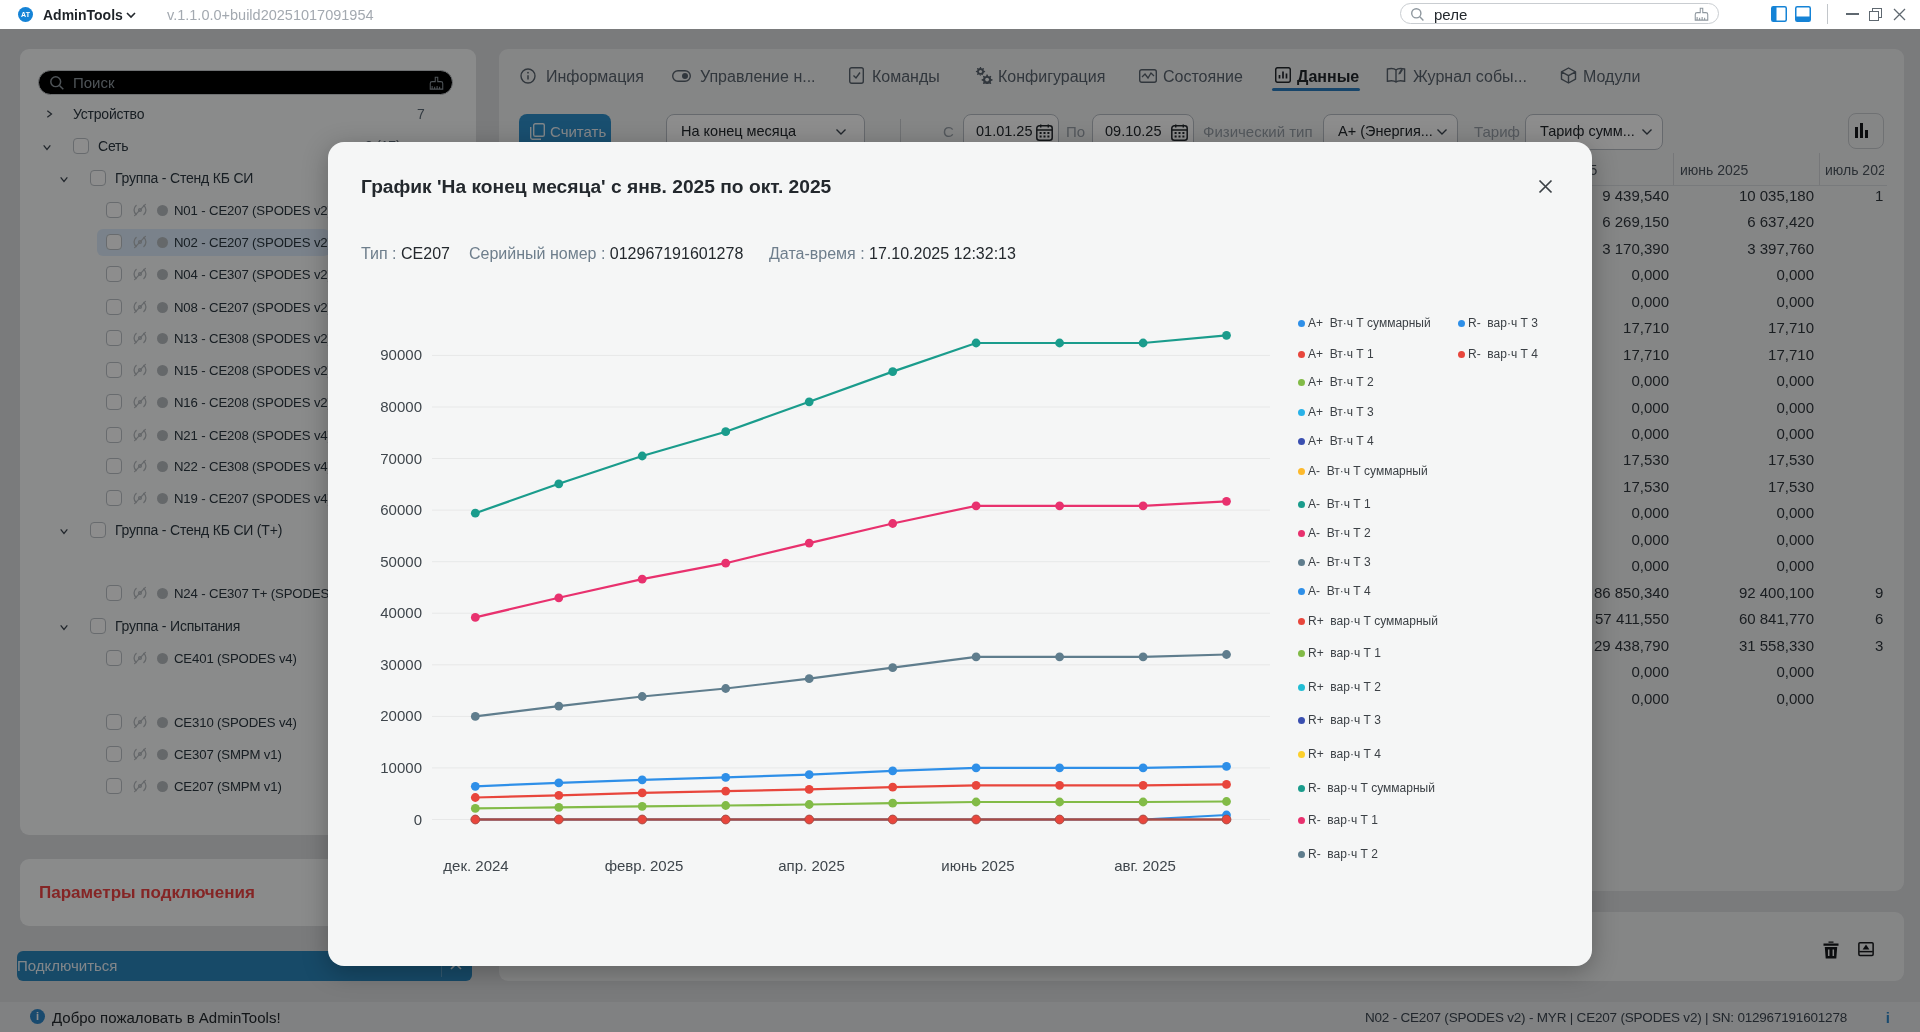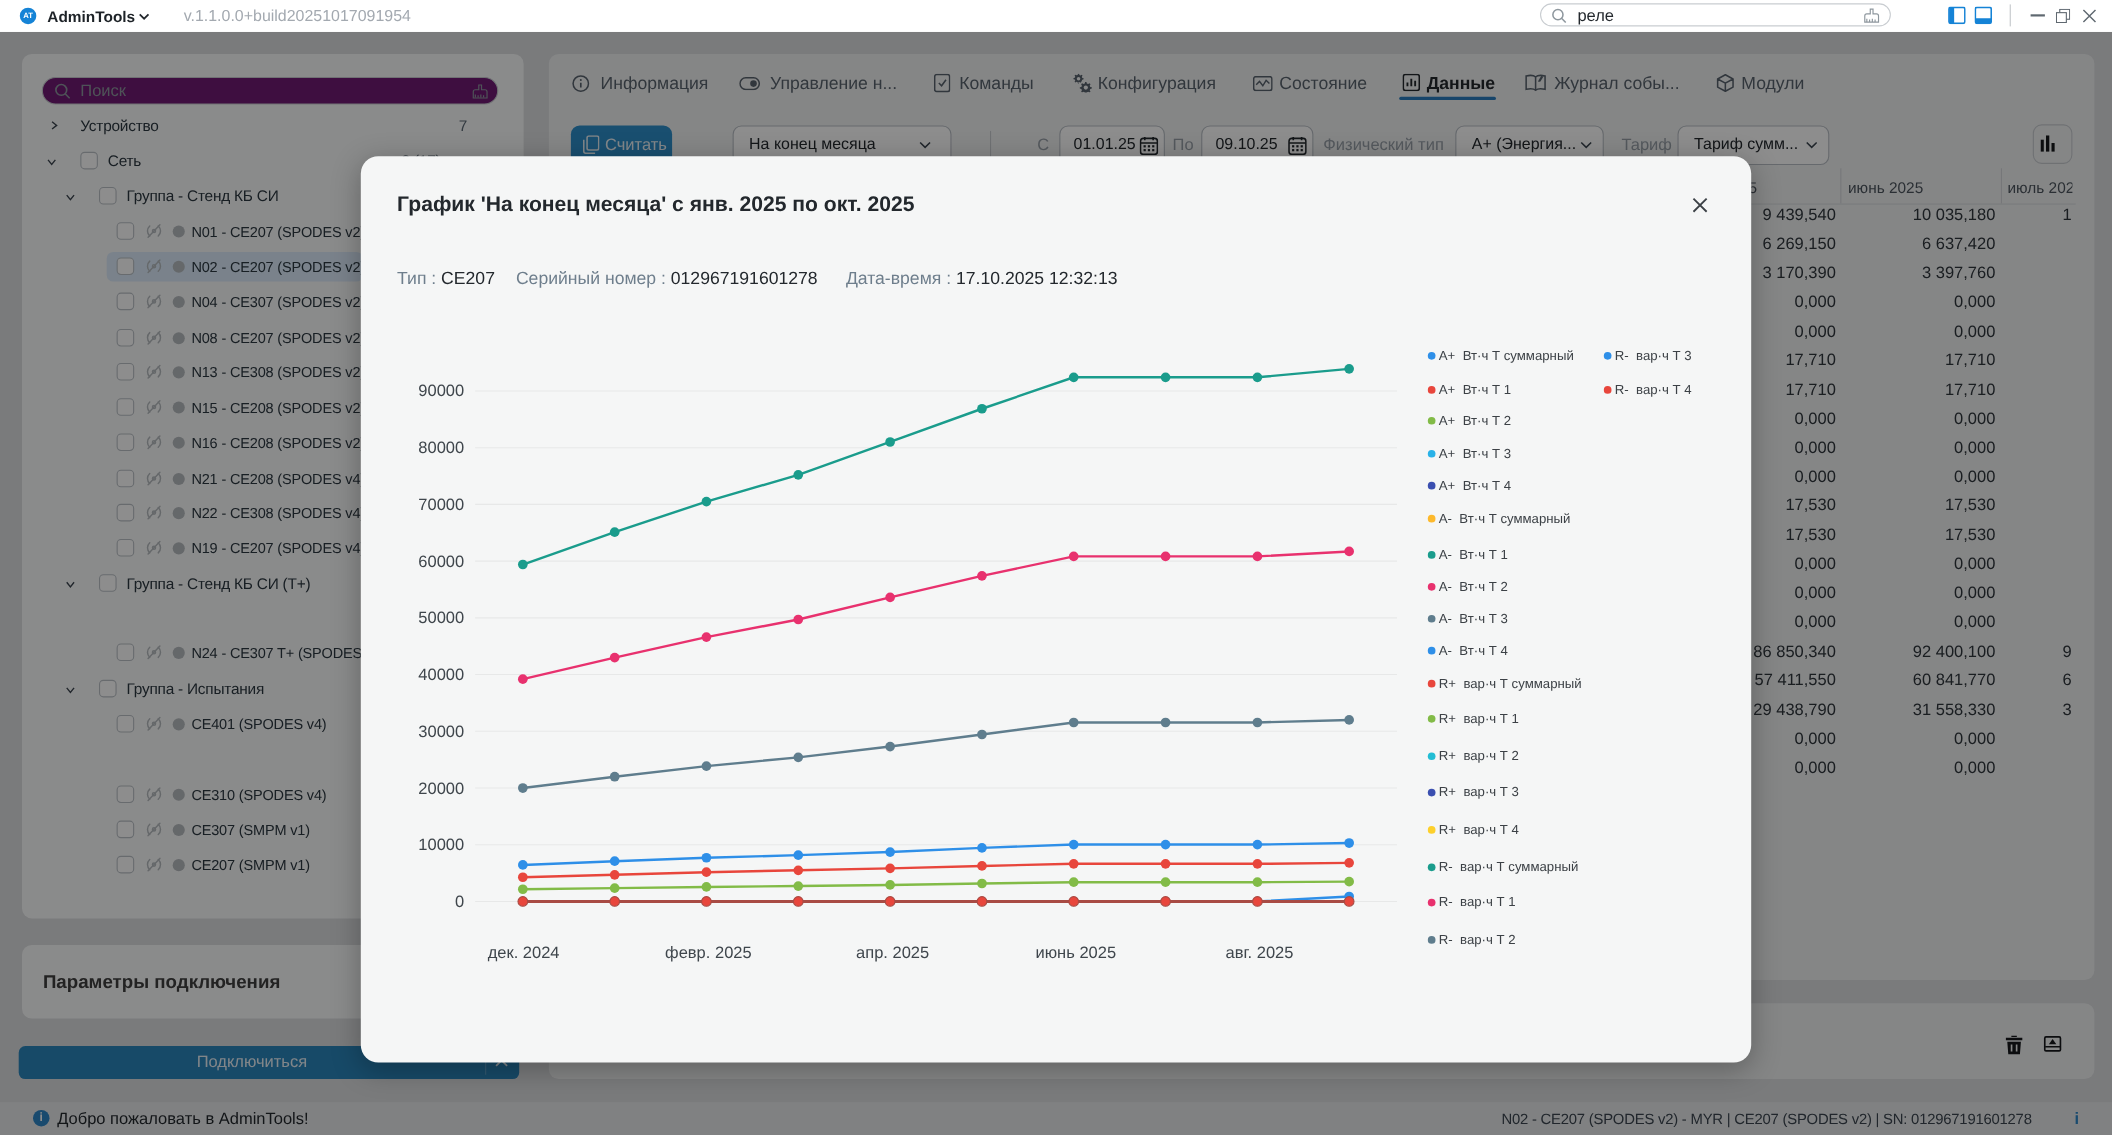--- a/index.html
+++ b/index.html
@@ -6,36 +6,36 @@
 .abs{position:absolute;}
 #titlebar{position:absolute;left:0;top:0;width:1920px;height:29px;background:#ffffff;z-index:5;}
 .logo{position:absolute;left:18px;top:7px;width:15px;height:15px;border-radius:50%;background:#1583d6;color:#fff;font-size:7px;font-weight:bold;text-align:center;line-height:15px;}
 .appname{position:absolute;left:43px;top:7px;font-size:14px;font-weight:bold;color:#1d2227;}
 .vertext{position:absolute;left:167px;top:7px;font-size:14.5px;color:#a3a9b0;}
 #searchpill{position:absolute;left:1400px;top:3px;width:319px;height:21px;border:1px solid #c9cdd1;border-radius:11px;background:#fff;}
 #searchpill .stxt{position:absolute;left:33px;top:2px;font-size:15px;color:#23282d;}
 #dim{position:absolute;left:0;top:29px;width:1920px;height:1003px;background:rgba(0,0,0,0.447);z-index:4;}
 
 #sidebar{position:absolute;left:20px;top:49px;width:456px;height:786px;background:#fafbfb;border-radius:9px;}
-#sbsearch{position:absolute;left:18px;top:21px;width:415px;height:25px;border:1px solid #c9cdd1;border-radius:13px;background:#701a75;}
+#sbsearch{position:absolute;left:18px;top:21px;width:415px;height:25px;border:1px solid #c9cdd1;border-radius:13px;background:#000000;}
 #sbsearch .stxt{position:absolute;left:34px;top:3px;font-size:15px;color:#8e979e;}
 .trow{position:absolute;left:0;height:27px;width:456px;font-size:14px;letter-spacing:-0.2px;color:#2c3841;}
 .trow .lbl{position:absolute;top:5px;white-space:nowrap;}
 .trow .cnt{position:absolute;top:5px;color:#5d6b77;}
 .lbl.dv{font-size:13.2px;letter-spacing:-0.15px;top:6px;}
 .chev{position:absolute;width:10px;height:10px;}
 .cbx{position:absolute;top:5px;width:16px;height:16px;border:1px solid #bcc2c8;border-radius:4px;background:#fff;}
 .dot{position:absolute;top:8px;width:11px;height:11px;border-radius:50%;background:#b7bcc0;}
 .ant{position:absolute;top:5px;width:16px;height:16px;}
 .sel{position:absolute;left:77px;top:0;width:233px;height:27px;background:#dcecfb;border-radius:6px;}
 
 #params{position:absolute;left:20px;top:859px;width:456px;height:67px;background:#fafbfb;border-radius:9px;}
-#params .ptitle{position:absolute;left:19px;top:24px;font-size:17px;font-weight:bold;color:#404040;}
+#params .ptitle{position:absolute;left:19px;top:24px;font-size:17px;font-weight:bold;color:#ef4444;}
 #connect{position:absolute;left:17px;top:951px;width:455px;height:30px;background:#2b86bd;border-radius:6px;}
-#connect .ctxt{position:absolute;left:0;width:424px;text-align:center;top:6px;font-size:15px;color:#eaf2f8;}
+#connect .ctxt{position:absolute;left:0;width:424px;top:6px;font-size:15px;color:#eaf2f8;}
 #connect .cdiv{position:absolute;left:424px;top:4px;width:1px;height:22px;background:#5ea4cc;}
 
 #statusbar{position:absolute;left:0;top:1002px;width:1920px;height:30px;background:#e8eaec;}
 #statusbar .lt{position:absolute;left:52px;top:7px;font-size:15px;color:#23282d;}
 #statusbar .rt{position:absolute;right:73px;top:8px;font-size:13.5px;letter-spacing:-0.2px;color:#3c4650;}
 #statusbar .ii{position:absolute;left:30px;top:7px;width:15px;height:15px;border-radius:50%;background:#2e86c8;color:#fff;font-size:11px;font-weight:bold;text-align:center;line-height:15px;}
 #statusbar .ri{position:absolute;right:30px;top:7px;font-size:15px;font-weight:bold;color:#2e86c8;}
 
 #rpanel{position:absolute;left:499px;top:49px;width:1405px;height:842px;background:#f1f2f3;border-radius:9px;overflow:hidden;}
 .rtab{position:absolute;top:0;height:44px;font-size:16px;color:#5a646e;white-space:nowrap;}

